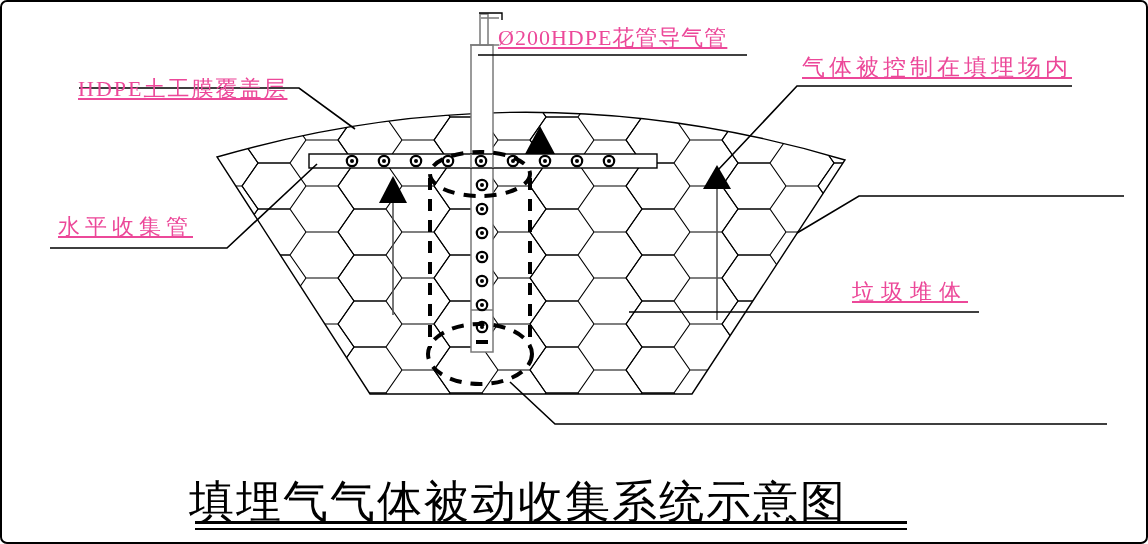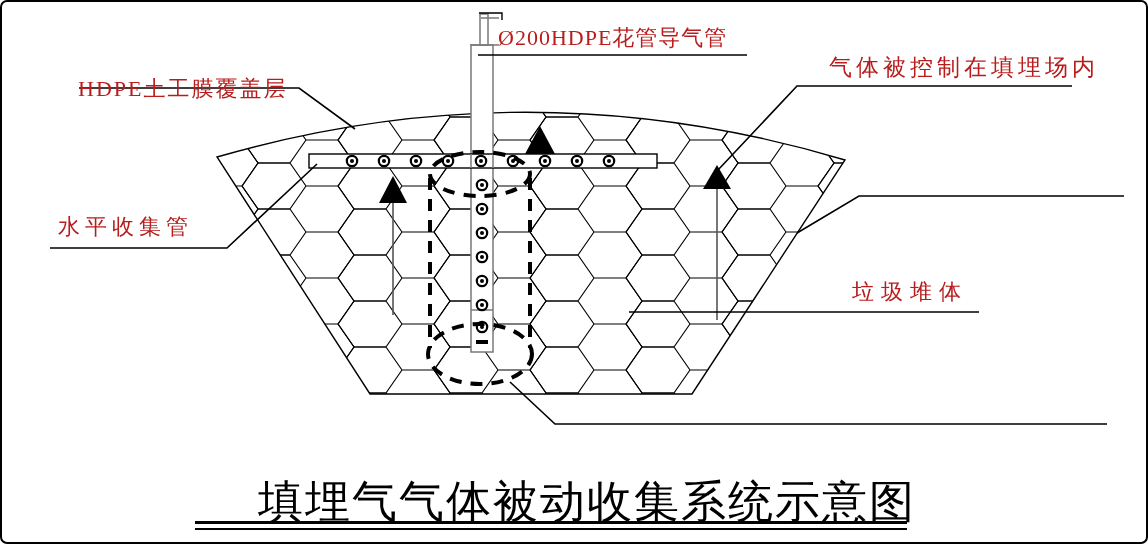--- a/index.html
+++ b/index.html
@@ -13,33 +13,34 @@
     overflow:hidden;
     font-family:"Liberation Serif","DejaVu Serif",serif;
     color:#000;
   }
   #drawing{position:absolute;left:0;top:0;}
   .label{
     position:absolute;
     font-size:22px;
     line-height:1.15;
     white-space:nowrap;
-    color:#b91c1c;
+    color:#ec4899;
+    text-decoration:underline;
   }
   .lbl-vent   {left:496px; top:23px;  letter-spacing:1px;}
   .lbl-cover  {left:76px;  top:56px;  letter-spacing:2px;margin-top:18px;}
-  .lbl-gas    {left:800px; top:53px;  letter-spacing:4px; font-size:23px;margin-left:27px;}
+  .lbl-gas    {left:800px; top:53px;  letter-spacing:4px; font-size:23px;}
   .lbl-liner  {left:857px; top:165px; letter-spacing:1px;}
   .lbl-horiz  {left:56px;  top:212px; letter-spacing:5px;}
   .lbl-waste  {left:850px; top:277px; letter-spacing:7px;text-align:center;}
   .lbl-cage   {left:557px; top:393px; letter-spacing:0.5px;}
   .title{
     position:absolute;
-    left:202px; top:470px; width:712px;
-    text-align:right;
+    left:187px; top:470px; width:712px;
+    text-align:left;
     font-size:45px;
     letter-spacing:2px;
     white-space:nowrap;
   }
   .title-rule{
     position:absolute;
     left:193px; top:519px; width:712px; height:9px;
     border-top:3px solid #000;
     border-bottom:2px solid #000;
     box-sizing:border-box;

